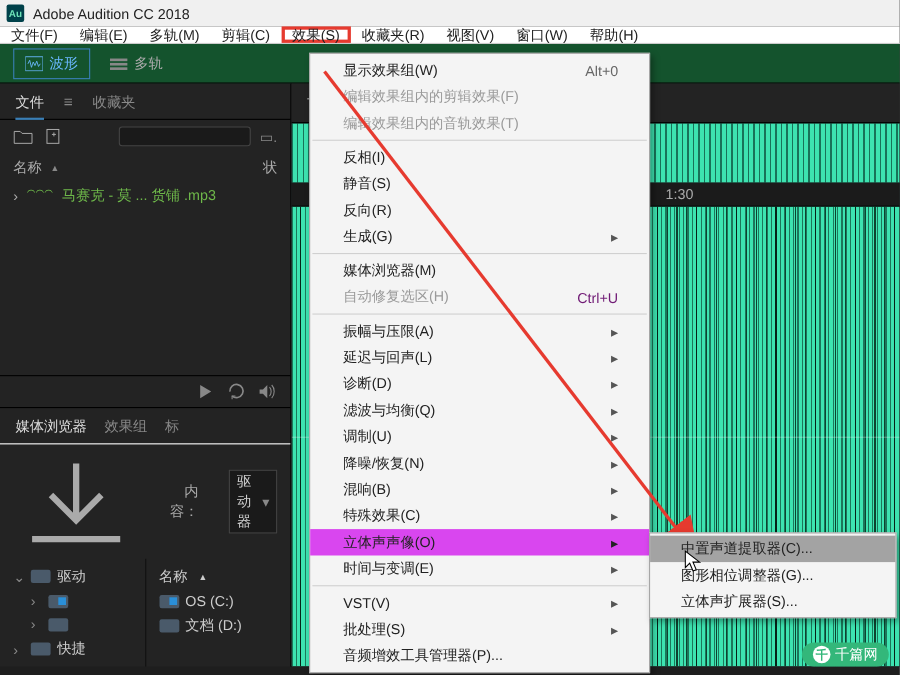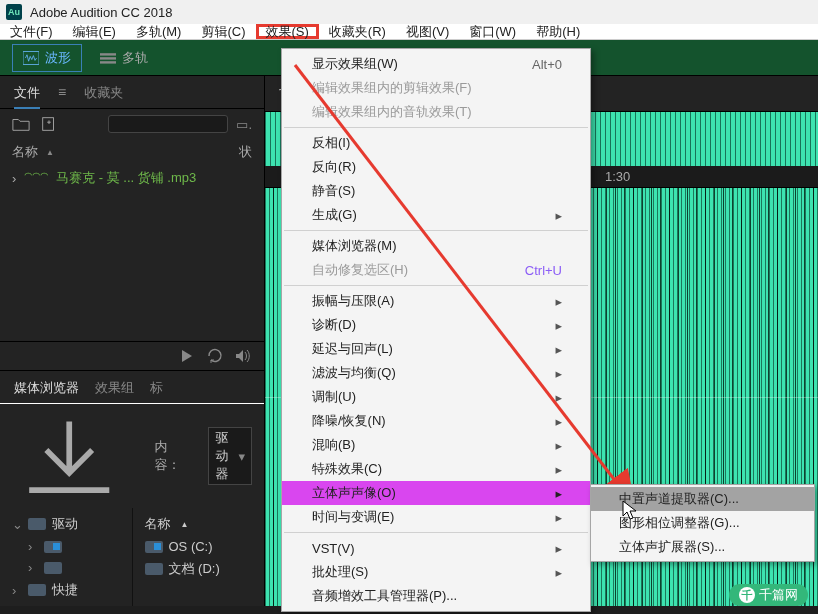--- a/index.html
+++ b/index.html
@@ -39,21 +39,21 @@
 .file-item .chev { color: #aaa; }
 .file-item .wave-ico { color: #6eb84a; }
 
 .transport { display: flex; gap: 10px; justify-content: flex-end; align-items: center; padding: 6px 12px; border-top: 1px solid #000; margin-top: auto; }
 .transport .ti { width: 18px; height: 16px; color: #888; }
 
 .browser-tabs { display: flex; gap: 16px; padding: 8px 14px 6px; border-top: 1px solid #000; border-bottom: 1px solid #ffffff; }
 .browser-tabs .tab { color: #888; }
 .browser-tabs .tab.active { color: #ddd; }
 
-.browser-tools { display: flex; align-items: center; gap: 28px; padding: 6px 12px; }
+.browser-tools { display: flex; align-items: center; gap: 28px; padding: 6px 12px; text-align: right; }
 .browser-tools .lbl { color: #aaa; }
 .browser-tools .sel { background: #1a1a1a; border: 1px solid #444; padding: 1px 6px; color: #ccc; display: flex; align-items: center; gap: 10px; }
 .browser-tools .sel::after { content: "▾"; color:#888; }
 
 .tree-split { display: flex; }
 .tree-col { flex: 1; padding: 4px 10px; }
 .tree-col.left-col { border-right: 1px solid #111; }
 .tree-row { display: flex; align-items: center; gap: 6px; padding: 3px 2px; color: #ccc; }
 .tree-row .chev { color: #888; width: 10px; display:inline-block; }
 .drive-ico { width: 18px; height: 12px; background: #4a5a6a; border-radius: 2px; display:inline-block; position:relative; }
@@ -265,51 +265,51 @@
     <div class="mi disabled">
       <span>编辑效果组内的音轨效果(T)</span>
       <span></span>
     </div>
     <hr>
     <div class="mi">
       <span>反相(I)</span>
       <span></span>
     </div>
     <div class="mi">
+      <span>静音(S)</span>
+      <span></span>
+    </div>
+    <div class="mi">
       <span>反向(R)</span>
-      <span></span>
-    </div>
-    <div class="mi">
-      <span>静音(S)</span>
       <span></span>
     </div>
     <div class="mi">
       <span>生成(G)</span>
       <span class="arrow"></span>
     </div>
     <hr>
     <div class="mi">
       <span>媒体浏览器(M)</span>
       <span></span>
     </div>
     <div class="mi disabled">
       <span>自动修复选区(H)</span>
-      <span style="color: #8b5cf6;">Ctrl+U</span>
+      <span style="color: #701a75;">Ctrl+U</span>
     </div>
     <hr>
     <div class="mi">
       <span>振幅与压限(A)</span>
       <span class="arrow"></span>
     </div>
     <div class="mi">
+      <span>延迟与回声(L)</span>
+      <span class="arrow"></span>
+    </div>
+    <div class="mi">
       <span>诊断(D)</span>
-      <span class="arrow"></span>
-    </div>
-    <div class="mi">
-      <span>延迟与回声(L)</span>
       <span class="arrow"></span>
     </div>
     <div class="mi">
       <span>滤波与均衡(Q)</span>
       <span class="arrow"></span>
     </div>
     <div class="mi">
       <span>调制(U)</span>
       <span class="arrow"></span>
     </div>

